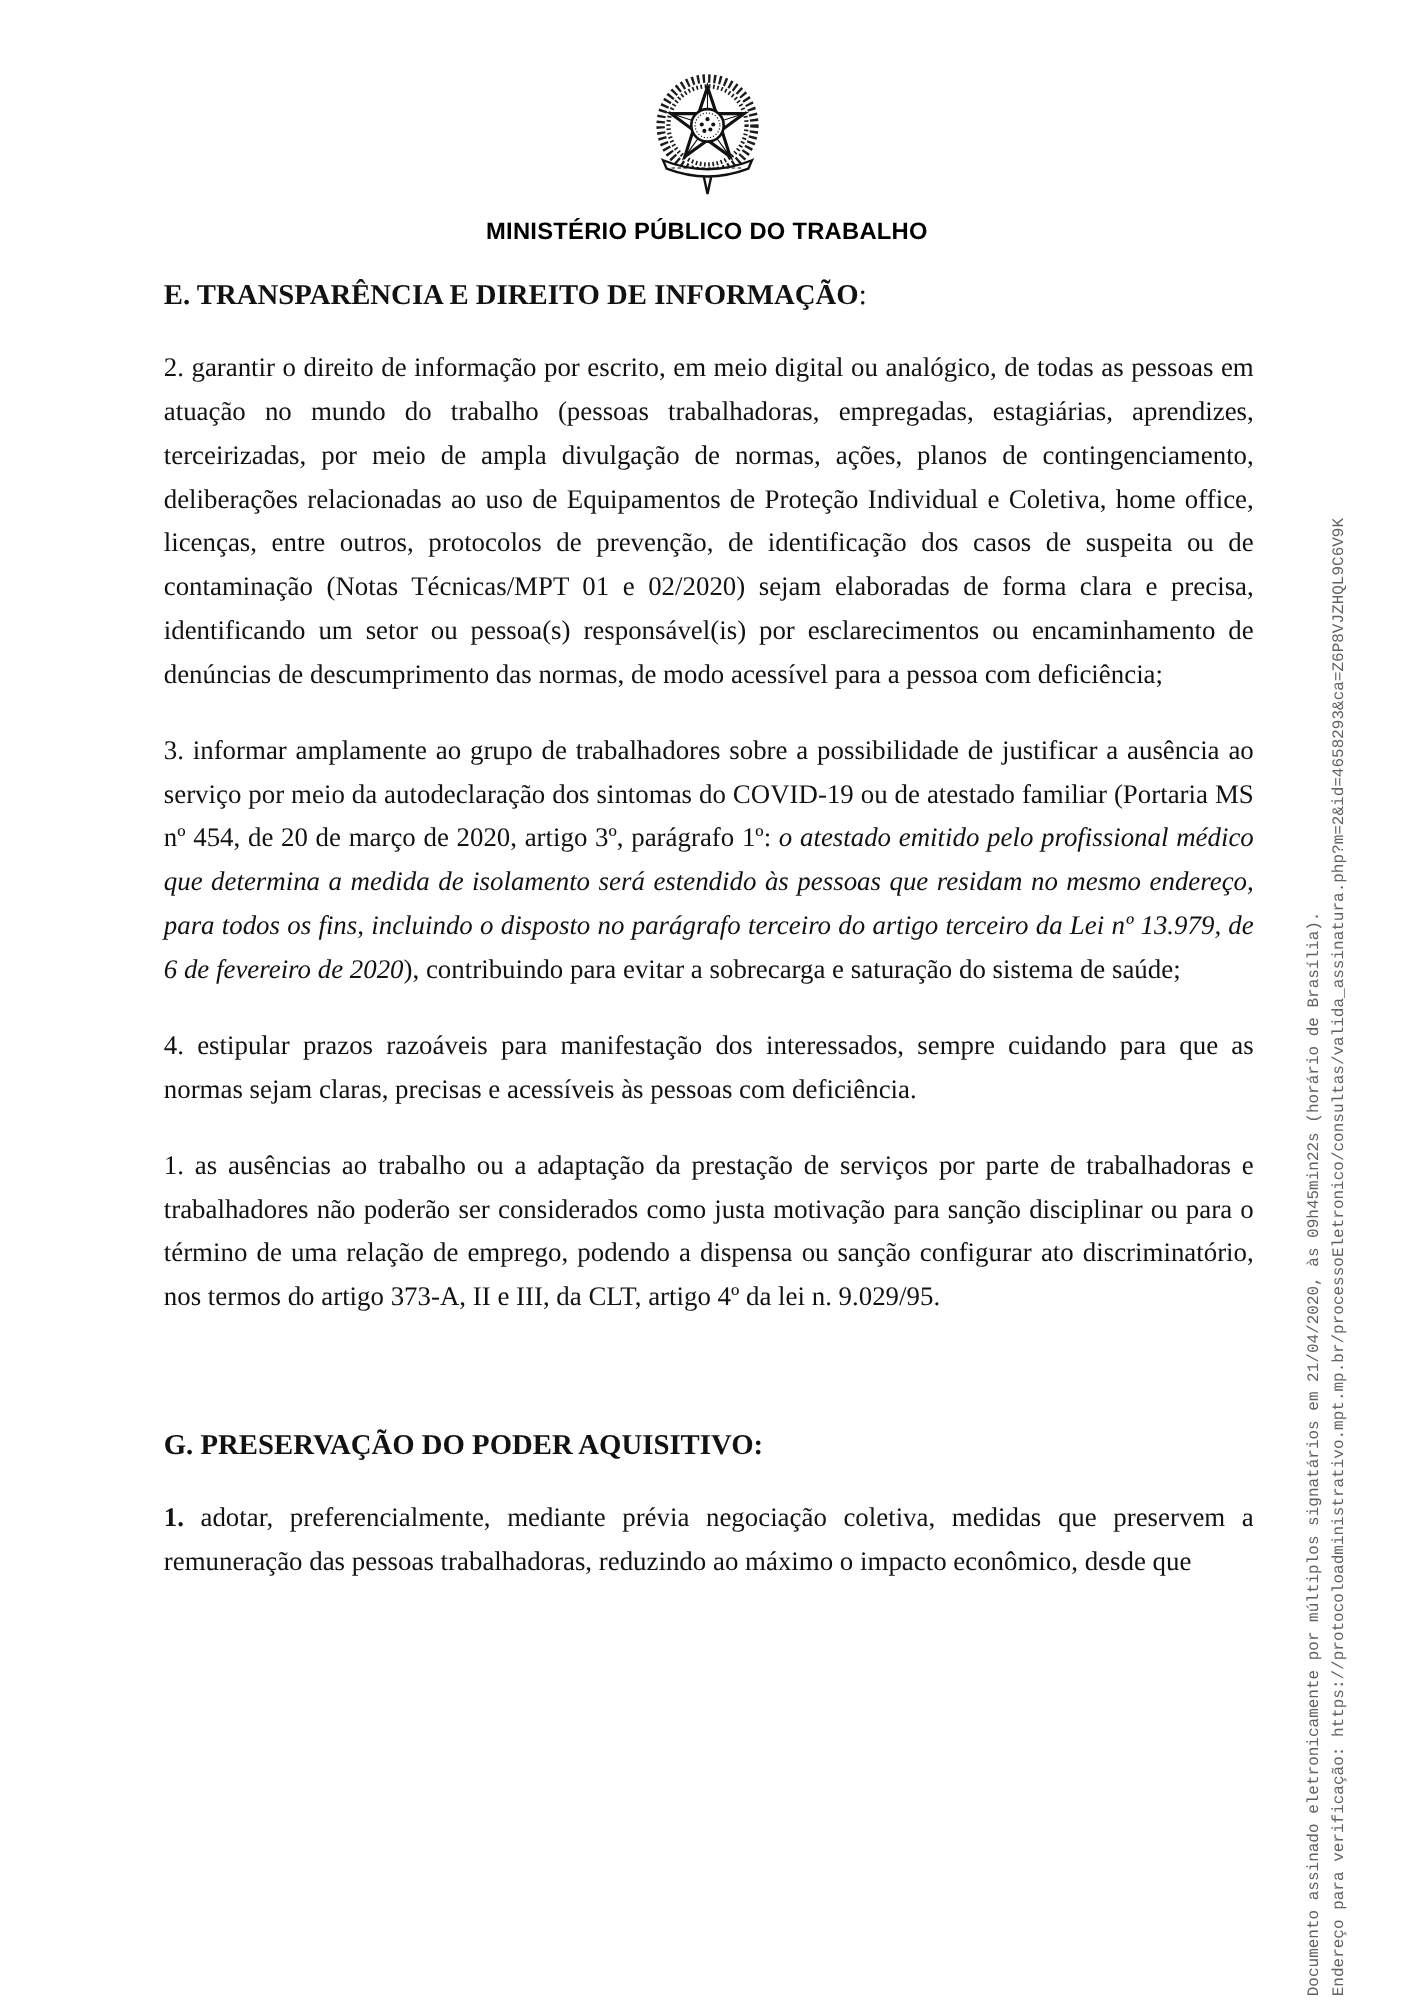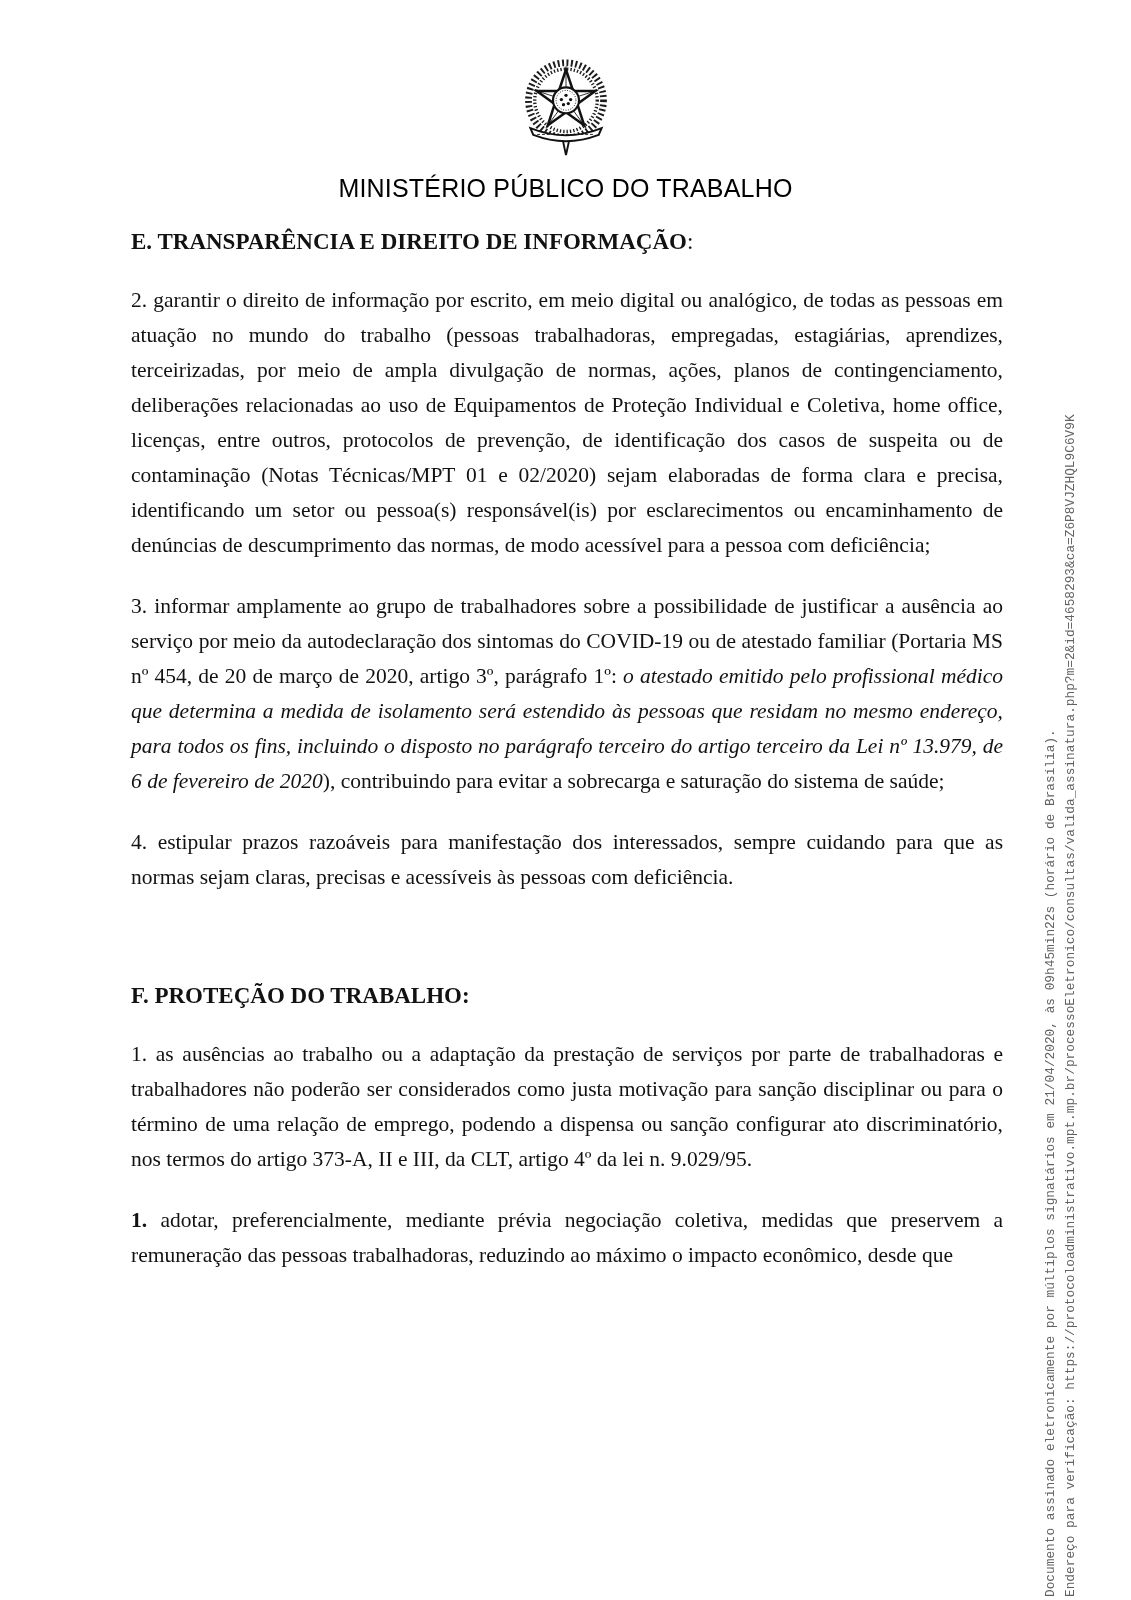--- a/index.html
+++ b/index.html
@@ -13,22 +13,22 @@
   }
   .page { position: relative; width: 1131px; height: 1600px; }
 
   
   .crest-wrap { padding-top: 58px; text-align: center; }
   .crest { display: inline-block; }
   .org-title {
     margin-top: 12px;
     text-align: center;
     font-family: "Liberation Sans", sans-serif;
-    font-weight: 400;
-    font-size: 25px;
+    font-weight: 700;
+    font-size: 19px;
     letter-spacing: 0.2px;
     color: #000;
   }
 
   
   .doc-body {
     padding: 0 128px 0 131px;
   }
   .section-heading {
     font-size: 23px;
@@ -100,21 +100,21 @@
   </div>
 
   <div class="doc-body" id="doc-body">
       <section class="section">
         <h2 class="section-heading"><span class="run-b">E. TRANSPARÊNCIA E DIREITO DE INFORMAÇÃO</span><span class="run-n">:</span></h2>
         <p><span class="run-n">2. garantir o direito de informação por escrito, em meio digital ou analógico, de todas as pessoas em atuação no mundo do trabalho (pessoas trabalhadoras, empregadas, estagiárias, aprendizes, terceirizadas, por meio de ampla divulgação de normas, ações, planos de contingenciamento, deliberações relacionadas ao uso de Equipamentos de Proteção Individual e Coletiva, home office, licenças, entre outros, protocolos de prevenção, de identificação dos casos de suspeita ou de contaminação (Notas Técnicas/MPT 01 e 02/2020) sejam elaboradas de forma clara e precisa, identificando um setor ou pessoa(s) responsável(is) por esclarecimentos ou encaminhamento de denúncias de descumprimento das normas, de modo acessível para a pessoa com deficiência;</span></p>
         <p><span class="run-n">3. informar amplamente ao grupo de trabalhadores sobre a possibilidade de justificar a ausência ao serviço por meio da autodeclaração dos sintomas do COVID-19 ou de atestado familiar (Portaria MS nº 454, de 20 de março de 2020, artigo 3º, parágrafo 1º: </span><span class="run-i">o atestado emitido pelo profissional médico que determina a medida de isolamento será estendido às pessoas que residam no mesmo endereço, para todos os fins, incluindo o disposto no parágrafo terceiro do artigo terceiro da Lei nº 13.979, de 6 de fevereiro de 2020</span><span class="run-n">), contribuindo para evitar a sobrecarga e saturação do sistema de saúde;</span></p>
         <p><span class="run-n">4. estipular prazos razoáveis para manifestação dos interessados, sempre cuidando para que as normas sejam claras, precisas e acessíveis às pessoas com deficiência.</span></p>
       </section>
       <section class="section">
-        <h2 class="section-heading"><span class="run-b">F. PROTEÇÃO DO TRABALHO:</span></h2>
         <p><span class="run-n">1. as ausências ao trabalho ou a adaptação da prestação de serviços por parte de trabalhadoras e trabalhadores não poderão ser considerados como justa motivação para sanção disciplinar ou para o término de uma relação de emprego, podendo a dispensa ou sanção configurar ato discriminatório, nos termos do artigo 373-A, II e III, da CLT, artigo 4º da lei n. 9.029/95.</span></p>
       </section>
       <section class="section">
+        <h2 class="section-heading"><span class="run-b">G. PRESERVAÇÃO DO PODER AQUISITIVO:</span></h2>
         <p><span class="run-b">1.</span><span class="run-n"> adotar, preferencialmente, mediante prévia negociação coletiva, medidas que preservem a remuneração das pessoas trabalhadoras, reduzindo ao máximo o impacto econômico, desde que</span></p>
       </section>
     </div>
 
 </div>
 
 </body></html>

